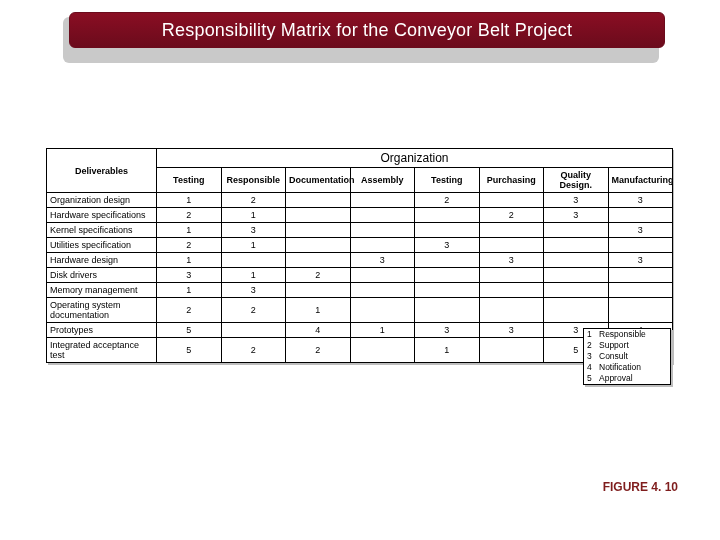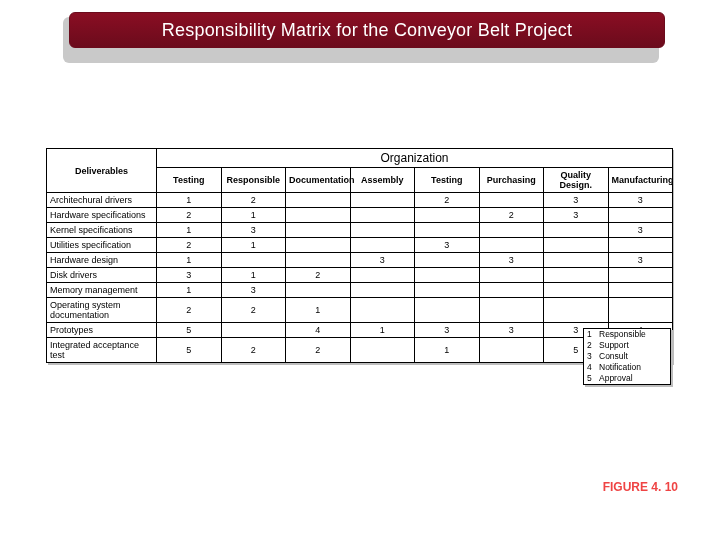--- a/index.html
+++ b/index.html
@@ -101,21 +101,21 @@
   }
   .legend-num { width: 12px; }
   .legend-lbl { flex: 1; }
 
   .figure-label {
     position: absolute;
     right: 42px;
     bottom: 46px;
     font-size: 12px;
     font-weight: 700;
-    color: #ef4444;
+    color: #7f1d1d;
   }
 </style>
 </head>
 <body>
 
 <div class="banner-wrap">
   <div class="banner-shadow"></div>
   <div class="banner">Responsibility Matrix for the Conveyor Belt Project</div>
 </div>
 
@@ -143,21 +143,21 @@
         <th>Documentation</th>
         <th>Assembly</th>
         <th>Testing</th>
         <th>Purchasing</th>
         <th>Quality Design.</th>
         <th>Manufacturing</th>
       </tr>
     </thead>
     <tbody>
       <tr>
-        <td class="deliv">Architechural drivers</td>
+        <td class="deliv">Organization design</td>
         <td class="cell">1</td>
         <td class="cell">2</td>
         <td class="cell"></td>
         <td class="cell"></td>
         <td class="cell">2</td>
         <td class="cell"></td>
         <td class="cell">3</td>
         <td class="cell">3</td>
       </tr>
       <tr>

